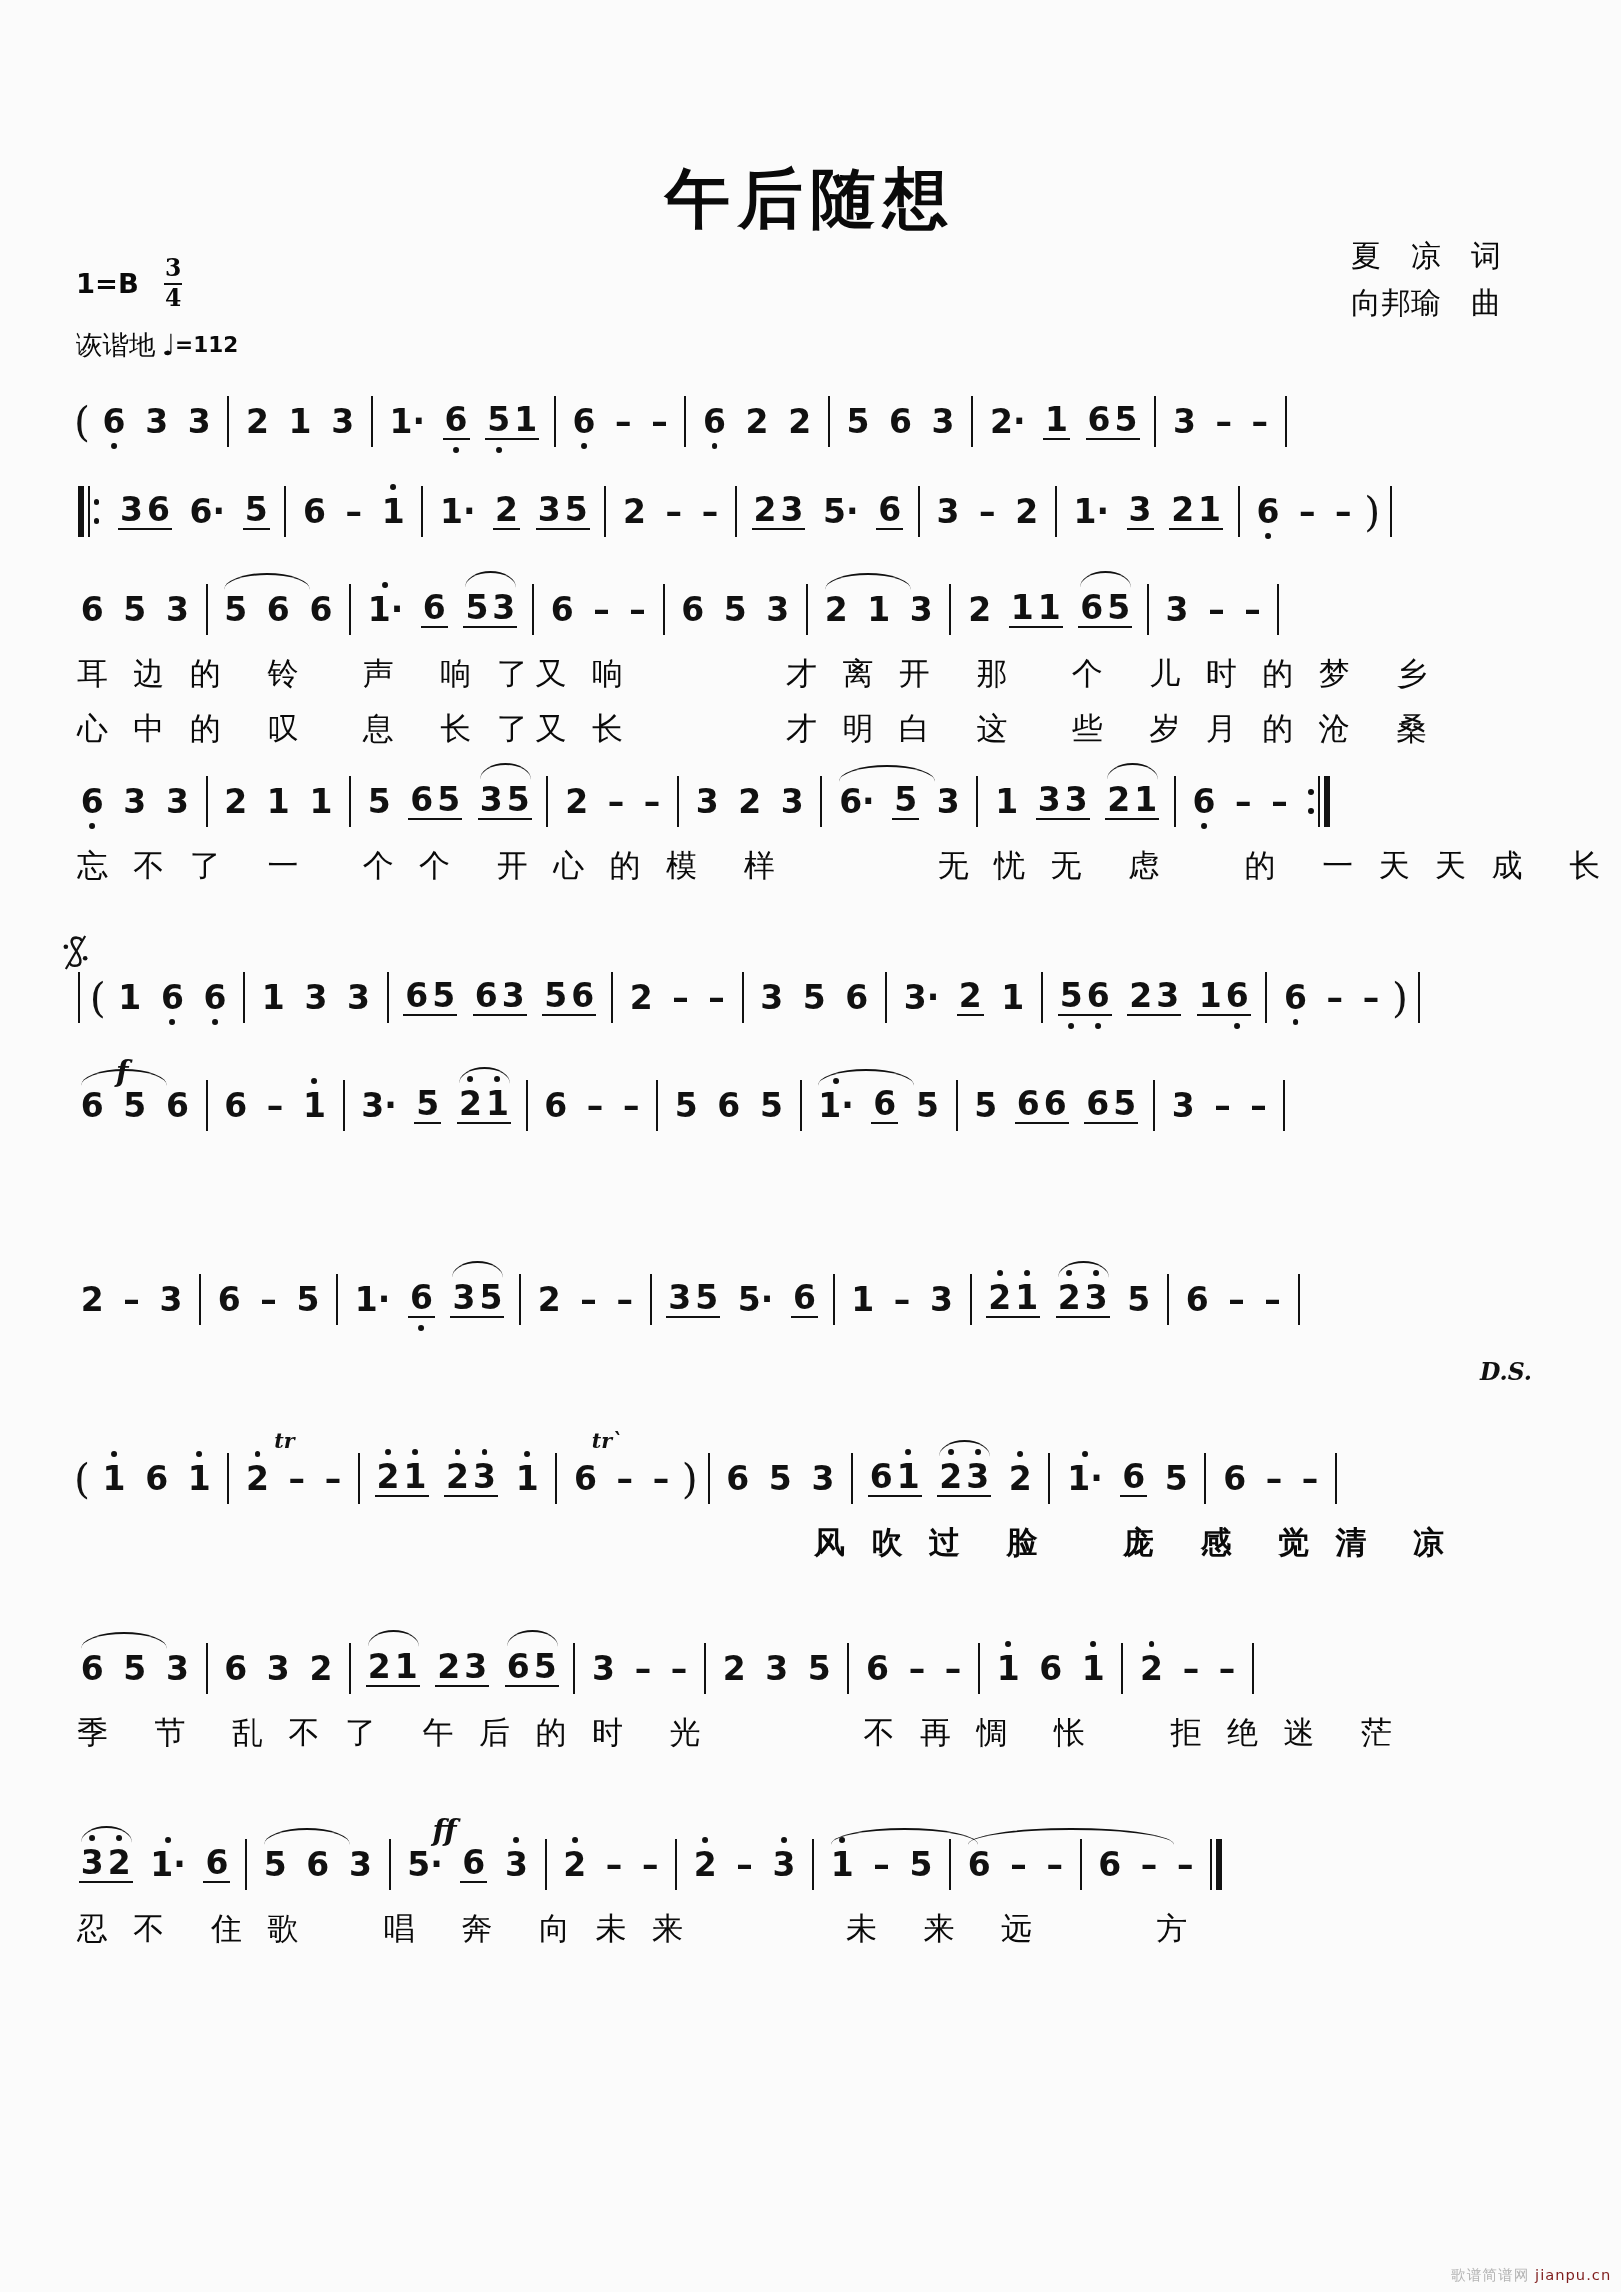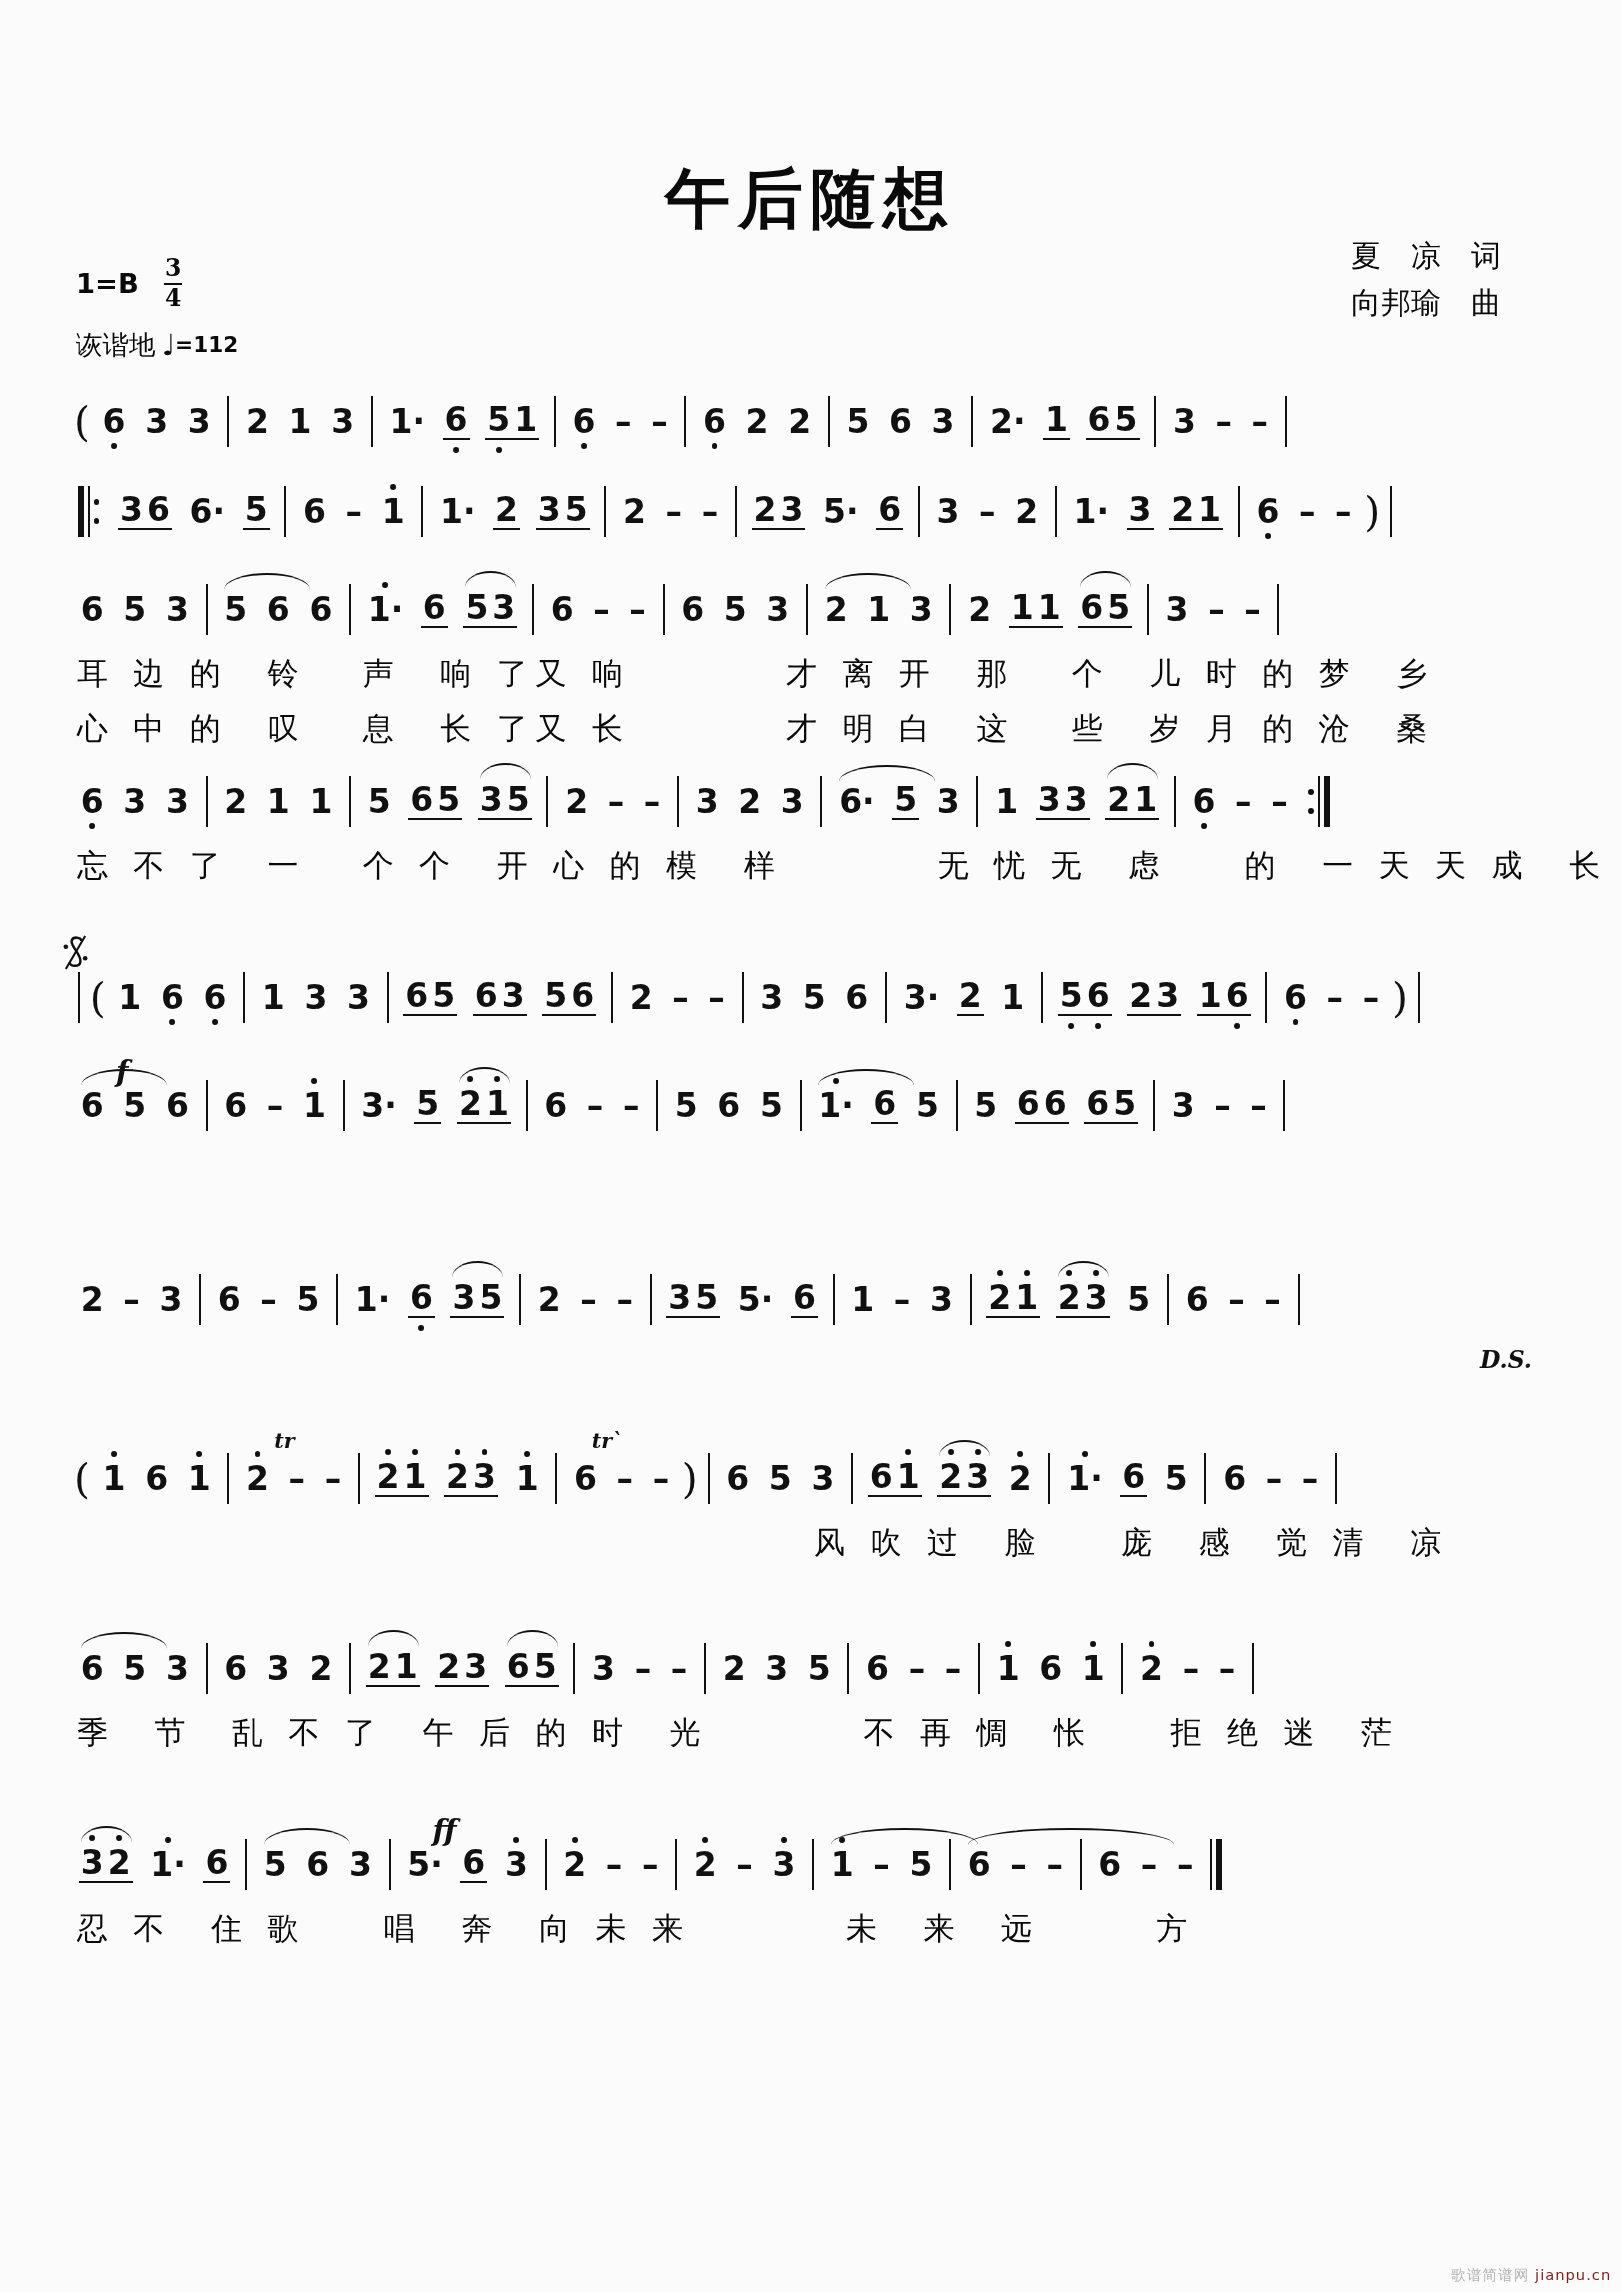--- a/index.html
+++ b/index.html
@@ -754,21 +754,21 @@
             <span class="ch">6</span>
           </div>
           <div class="tok" style="display: inline-flex;">
             <span class="ch">–</span>
           </div>
           <div class="tok" style="display: inline-flex;">
             <span class="ch">–</span>
           </div>
           <div class="bar"></div>
         </div>
-        <span class="ds" style="top: 76px;">D.S.</span>
+        <span class="ds" style="top: 88px;">D.S.</span>
       </div>
       <div class="line" style="top: 1449px;">
         <div class="notes">
           <div class="paren">(</div>
           <div class="tok" style="display: inline-flex;">
             <span class="ch">1<i class="hi"></i></span>
           </div>
           <div class="tok" style="display: inline-flex;">
             <span class="ch">6</span>
           </div>
@@ -848,21 +848,21 @@
             <span class="ch">6</span>
           </div>
           <div class="tok" style="display: inline-flex;">
             <span class="ch">–</span>
           </div>
           <div class="tok" style="display: inline-flex;">
             <span class="ch">–</span>
           </div>
           <div class="bar"></div>
         </div>
-        <div class="lyr" style="padding-left: 743px;">风 吹 过　脸　　庞　感　觉 清　凉</div>
+        <div class="lyr" style="padding-left: 743px; font-weight: bold;">风 吹 过　脸　　庞　感　觉 清　凉</div>
       </div>
       <div class="line" style="top: 1639px;">
         <div class="notes">
           <div class="tok" style="display: inline-flex;">
             <span class="ch">6</span>
             <span class="arc" style="width: 86px;"></span>
           </div>
           <div class="tok" style="display: inline-flex;">
             <span class="ch">5</span>
           </div>

